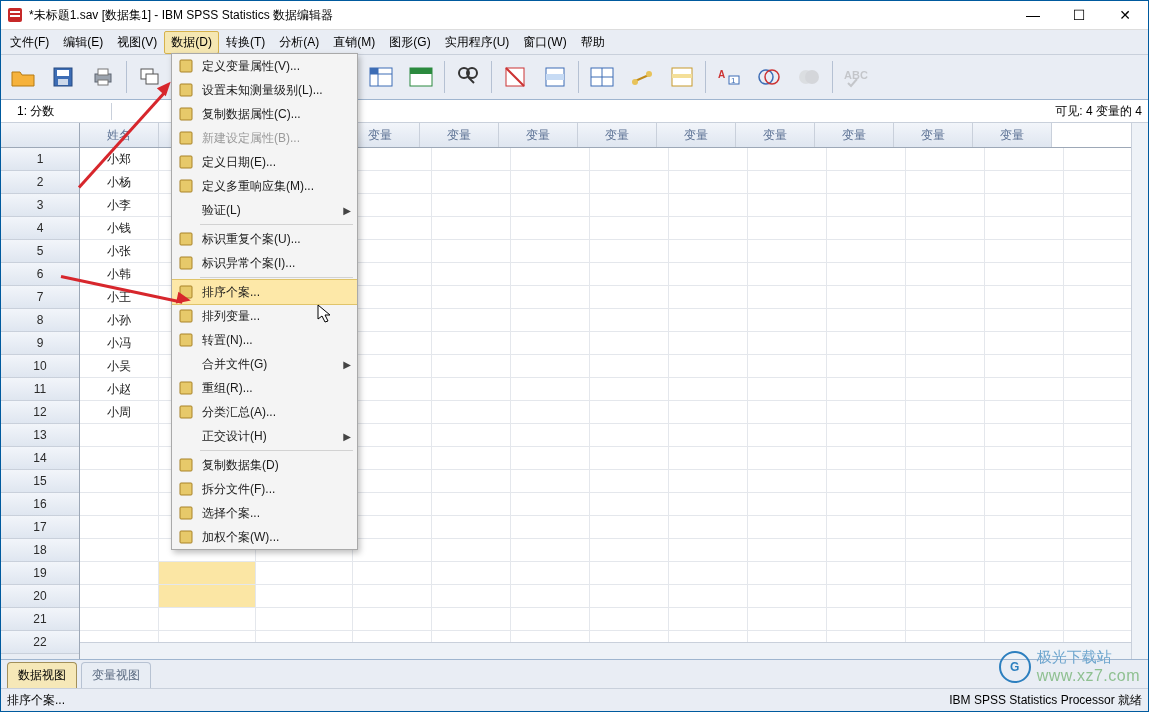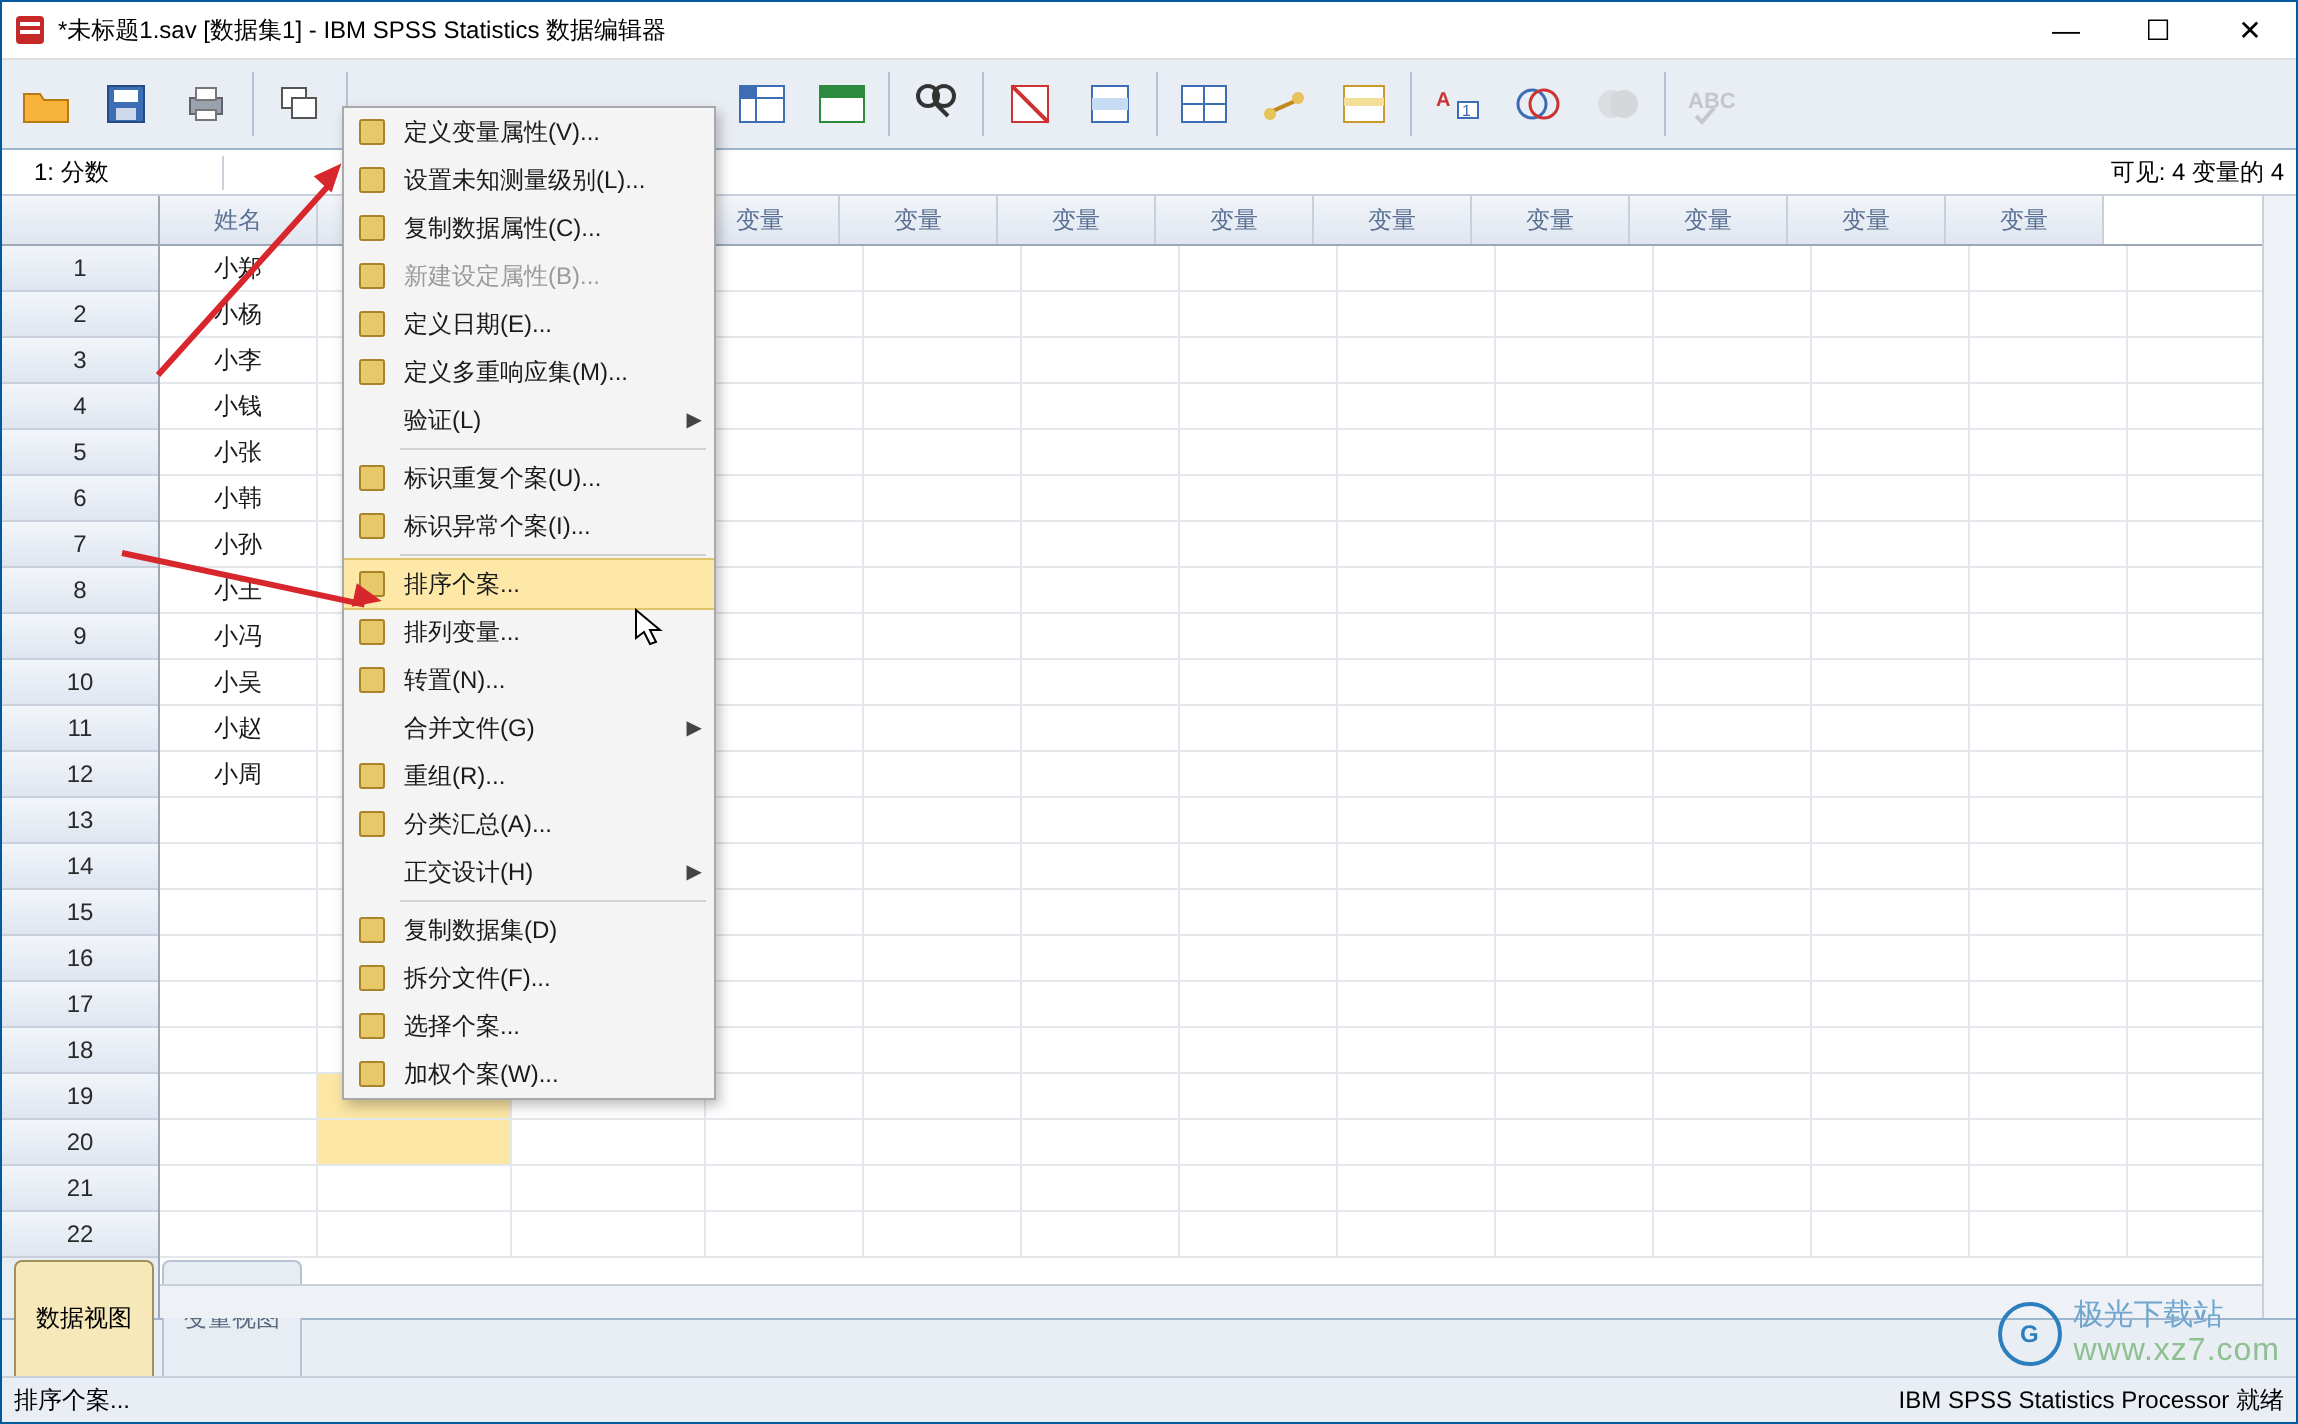--- a/index.html
+++ b/index.html
@@ -29,21 +29,21 @@
 .colhdr{flex:0 0 78px;border-right:1px solid #c9d0db;background:linear-gradient(#f2f5fa,#dfe6f0);display:flex;align-items:center;justify-content:center;color:#5a7093;font-size:12px}
 .colhdr.ext{flex:0 0 90px}
 .rows{}
 .row{height:22px;display:flex;border-bottom:1px solid #e4e7ec}
 .cell{flex:0 0 78px;border-right:1px solid #e4e7ec;display:flex;align-items:center;justify-content:center;font-size:12px;color:#1a1a1a}
 .cell.ext{flex:0 0 90px;justify-content:flex-end;padding-right:6px}
 .cell.sel{background:#fbe6a4}
 .vscroll{width:16px;background:#eef2f7;border-left:1px solid #c9d0db}
 .hscroll{height:16px;background:#eef2f7;border-top:1px solid #c9d0db}
 .bottom-tabs{height:28px;background:#e9edf4;border-top:1px solid #9fb5cf;display:flex;align-items:flex-end;padding:0 6px;gap:4px}
-.tab{padding:20px 10px;border:1px solid #a2905a;border-bottom:none;border-radius:4px 4px 0 0;background:#f6e8b8;font-size:12px}
+.tab{padding:4px 10px;border:1px solid #a2905a;border-bottom:none;border-radius:4px 4px 0 0;background:#f6e8b8;font-size:12px}
 .tab.inactive{background:#e8edf4;border-color:#b7c2d2;color:#5a6a80}
 .statusbar{height:22px;background:#e9edf4;border-top:1px solid #c9d0db;display:flex;align-items:center;font-size:12px}
 .status-left{padding:0 6px;flex:1}
 .status-right{padding:0 6px}
 
 .dropdown{position:absolute;top:52px;left:170px;width:185px;background:#f4f4f4;border:1px solid #a9a9a9;box-shadow:2px 3px 6px rgba(0,0,0,.25);z-index:50}
 .dd-item{height:24px;display:flex;align-items:center;padding:0 12px 0 30px;position:relative;font-size:12px;color:#1a1a1a}
 .dd-item.hover{background:#fde8a8;border-top:1px solid #e0c46a;border-bottom:1px solid #e0c46a;margin-top:-1px;margin-bottom:-1px}
 .dd-item.disabled{color:#9a9a9a}
 .dd-sep{height:1px;background:#d2d2d2;margin:2px 4px 2px 28px}
@@ -76,20 +76,33 @@
     </span>
     <span class="title-text">*未标题1.sav [数据集1] - IBM SPSS Statistics 数据编辑器</span>
     <span class="spacer"></span>
     <div class="win-btns">
       <div class="win-btn">—</div>
       <div class="win-btn">☐</div>
       <div class="win-btn">✕</div>
     </div>
   </div>
 
+  <div class="menubar">
+    <div class="menu-item">文件(F)</div>
+    <div class="menu-item">编辑(E)</div>
+    <div class="menu-item">视图(V)</div>
+    <div class="menu-item active">数据(D)</div>
+    <div class="menu-item">转换(T)</div>
+    <div class="menu-item">分析(A)</div>
+    <div class="menu-item">直销(M)</div>
+    <div class="menu-item">图形(G)</div>
+    <div class="menu-item">实用程序(U)</div>
+    <div class="menu-item">窗口(W)</div>
+    <div class="menu-item">帮助</div>
+  </div>
 
   <div class="toolbar">
     <div class="tool-btn">
         <svg width="26" height="22">
           <path d="M2 6h8l2 3h12v11H2z" fill="#f6b23b" stroke="#b57a12"></path>
         </svg>
       </div>
     <div class="tool-btn">
         <svg width="24" height="24">
           <rect x="3" y="3" width="18" height="18" fill="#3d6db5" stroke="#274a80"></rect>
@@ -324,35 +337,35 @@
             <div class="cell"></div>
             <div class="cell"></div>
             <div class="cell"></div>
             <div class="cell"></div>
             <div class="cell"></div>
             <div class="cell"></div>
             <div class="cell"></div>
             <div class="cell"></div>
           </div>
           <div class="row">
+            <div class="cell">小王</div>
+            <div class="cell ext"></div>
+            <div class="cell ext"></div>
+            <div class="cell"></div>
+            <div class="cell"></div>
+            <div class="cell"></div>
+            <div class="cell"></div>
+            <div class="cell"></div>
+            <div class="cell"></div>
+            <div class="cell"></div>
+            <div class="cell"></div>
+            <div class="cell"></div>
+          </div>
+          <div class="row">
             <div class="cell">小孙</div>
-            <div class="cell ext"></div>
-            <div class="cell ext"></div>
-            <div class="cell"></div>
-            <div class="cell"></div>
-            <div class="cell"></div>
-            <div class="cell"></div>
-            <div class="cell"></div>
-            <div class="cell"></div>
-            <div class="cell"></div>
-            <div class="cell"></div>
-            <div class="cell"></div>
-          </div>
-          <div class="row">
-            <div class="cell">小王</div>
             <div class="cell ext"></div>
             <div class="cell ext"></div>
             <div class="cell"></div>
             <div class="cell"></div>
             <div class="cell"></div>
             <div class="cell"></div>
             <div class="cell"></div>
             <div class="cell"></div>
             <div class="cell"></div>
             <div class="cell"></div>

